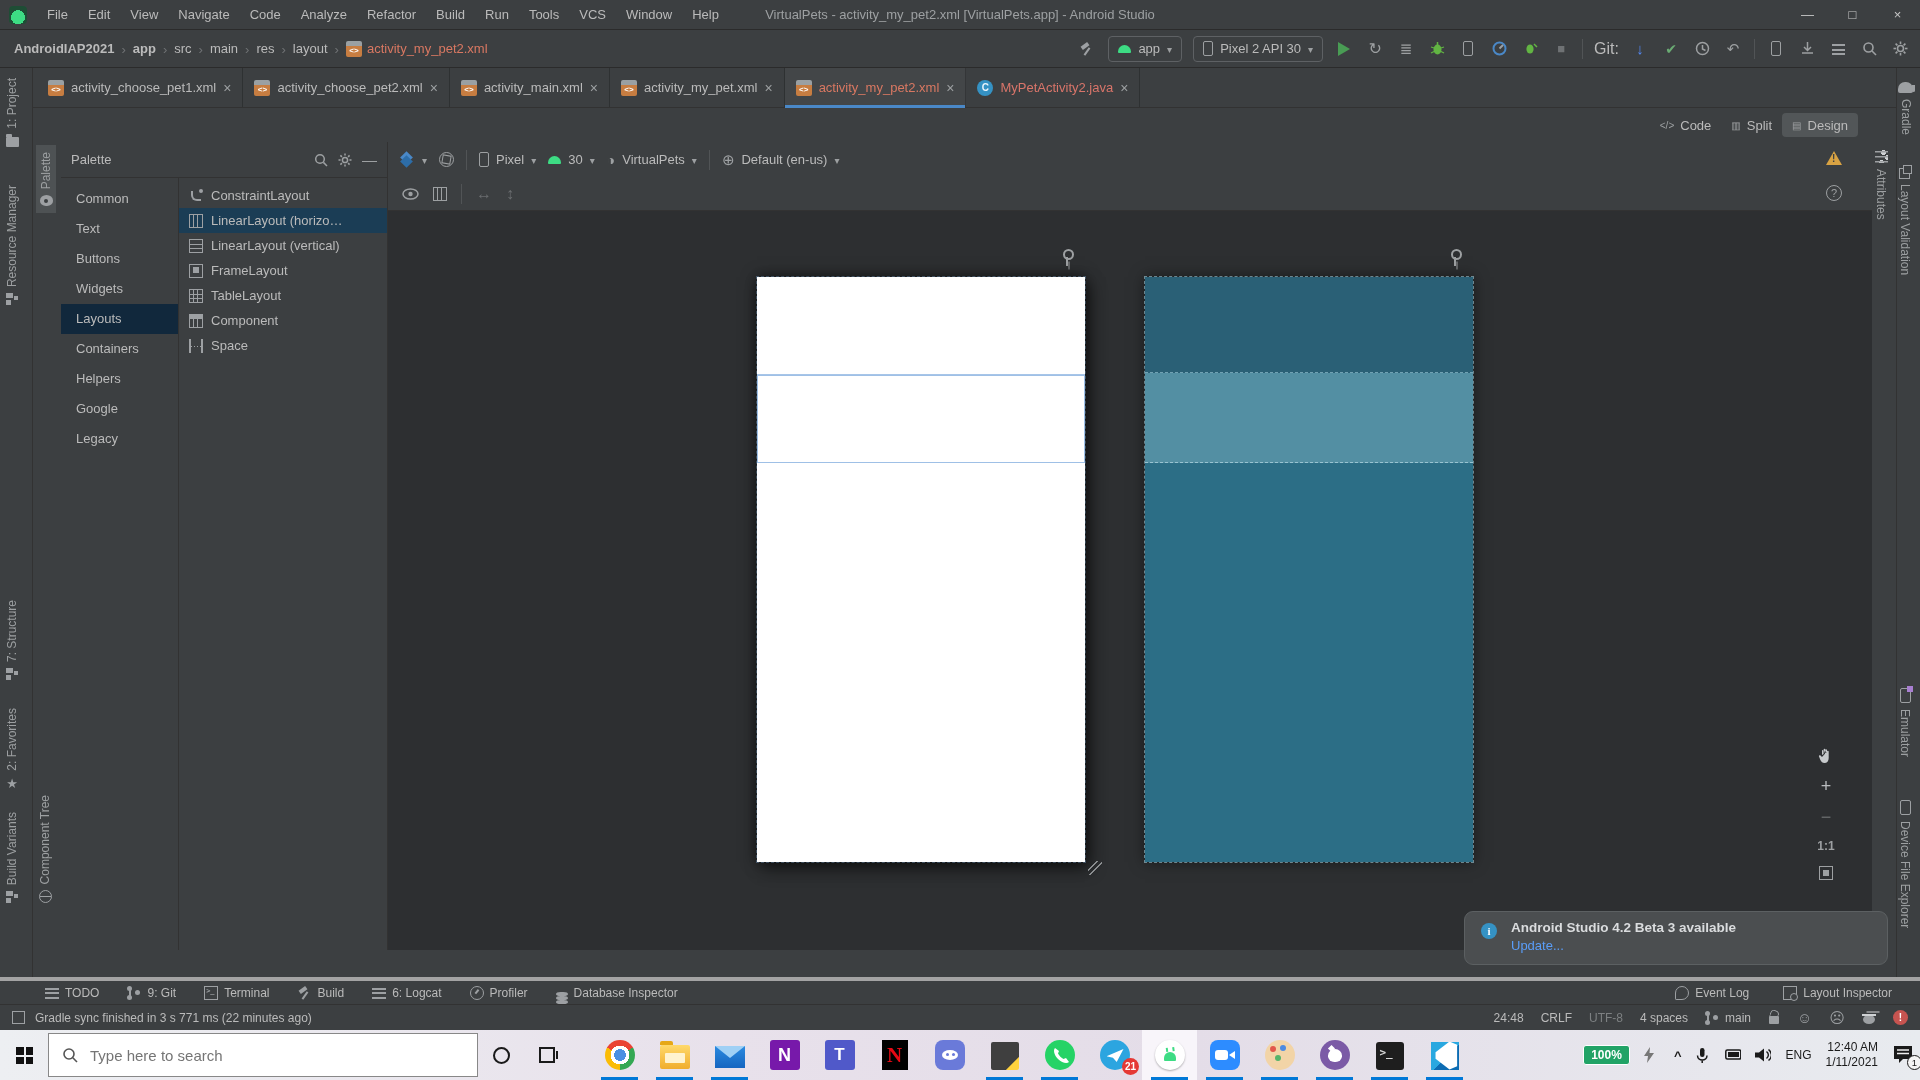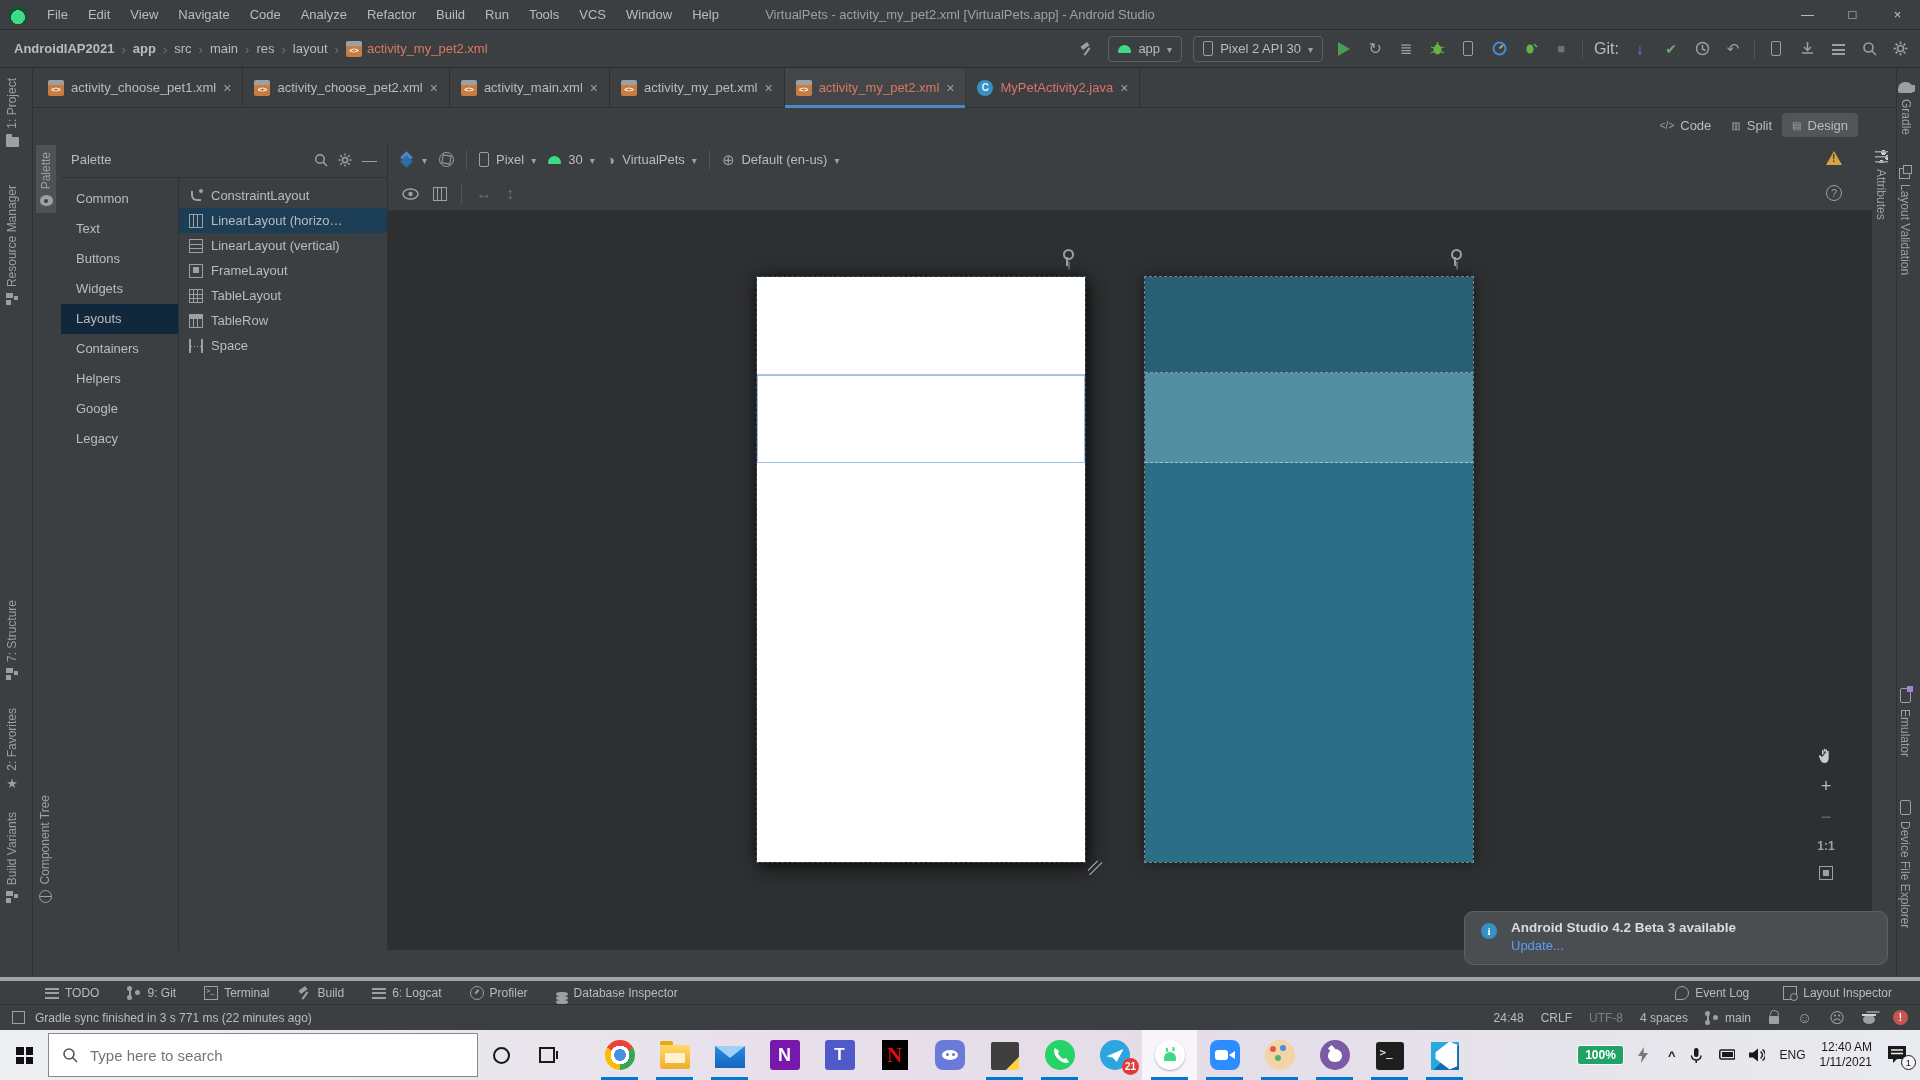--- a/index.html
+++ b/index.html
@@ -253,21 +253,21 @@
   .app-paint { border-radius:50%; background:#f2d4a7; }
   .app-paint::before { content:""; position:absolute; left:5px; top:6px; width:6px; height:6px; border-radius:50%; background:#e2574c; box-shadow:10px -1px 0 #4c8be2, 5px 9px 0 #54b46a; }
   .app-github { border-radius:50%; background:#7b5aa6; }
   .app-github::before { content:""; position:absolute; left:8px; top:9px; width:14px; height:13px; border-radius:50% 50% 45% 45%; background:#fff; }
   .app-github::after { content:""; position:absolute; left:9px; top:6px; width:5px; height:5px; background:#fff; transform:rotate(45deg); box-shadow:8px 0 0 #fff; }
   .app-terminal { width:28px; height:28px; margin-top:1px; background:#1e1e1e; border-radius:3px; }
   .app-terminal::before { content:">_"; position:absolute; left:4px; top:4px; color:#d7d7d7; font-size:11px; font-weight:bold; font-family:"DejaVu Sans Mono",monospace; }
   .app-vscode { width:28px; height:28px; margin-top:1px; background:linear-gradient(135deg,#29a8e0 0 55%,#0c6cb3 55%); }
   .app-vscode::before { content:""; position:absolute; inset:0; background:#fff; clip-path:polygon(68% 0, 95% 12%, 95% 88%, 68% 100%, 18% 62%, 18% 38%); }
   .tbadge { position:absolute; right:3px; bottom:5px; min-width:17px; height:17px; border-radius:50%; background:#e53935; color:#fff; font-size:10px; font-weight:bold; text-align:center; line-height:17px; }
-  #tray { margin-left:auto; display:flex; align-items:center; gap:14px; padding-right:10px; color:#1b1b1b; }
+  #tray { margin-left:auto; display:flex; align-items:center; gap:14px; padding-right:4px; color:#1b1b1b; }
   .battery-pill { background:#21a366; color:#fff; font-size:12px; font-weight:bold; padding:2px 7px; border-radius:3px; border:1px solid #fff; }
   .tray-ic { width:16px; height:16px; }
   .tray-chev { font-size:13px; color:#1b1b1b; font-weight:bold; }
   .tray-txt { font-size:12px; color:#1b1b1b; }
   #clockblock { text-align:right; font-size:12px; line-height:1.25; color:#1b1b1b; }
   .ac-wrap { position:relative; width:24px; height:22px; }
   .ac-badge { position:absolute; right:-6px; bottom:-4px; width:15px; height:15px; border-radius:50%; background:#f5f5f5; border:1.5px solid #1b1b1b; font-size:9.5px; text-align:center; line-height:13px; color:#1b1b1b; }
 </style>
 </head>
 <body>
@@ -566,21 +566,21 @@
         <div class="pal-comp">
           <span class="cic cic-frame"></span>
             <span>FrameLayout</span>
         </div>
         <div class="pal-comp">
           <span class="cic cic-table"></span>
             <span>TableLayout</span>
         </div>
         <div class="pal-comp">
           <span class="cic cic-tablerow"></span>
-            <span>TableRow</span>
+            <span>Component</span>
         </div>
         <div class="pal-comp">
           <span class="cic cic-space"></span>
             <span>Space</span>
         </div>
       </div>
     </div>
   </div>
 
   <div id="designbar1">

